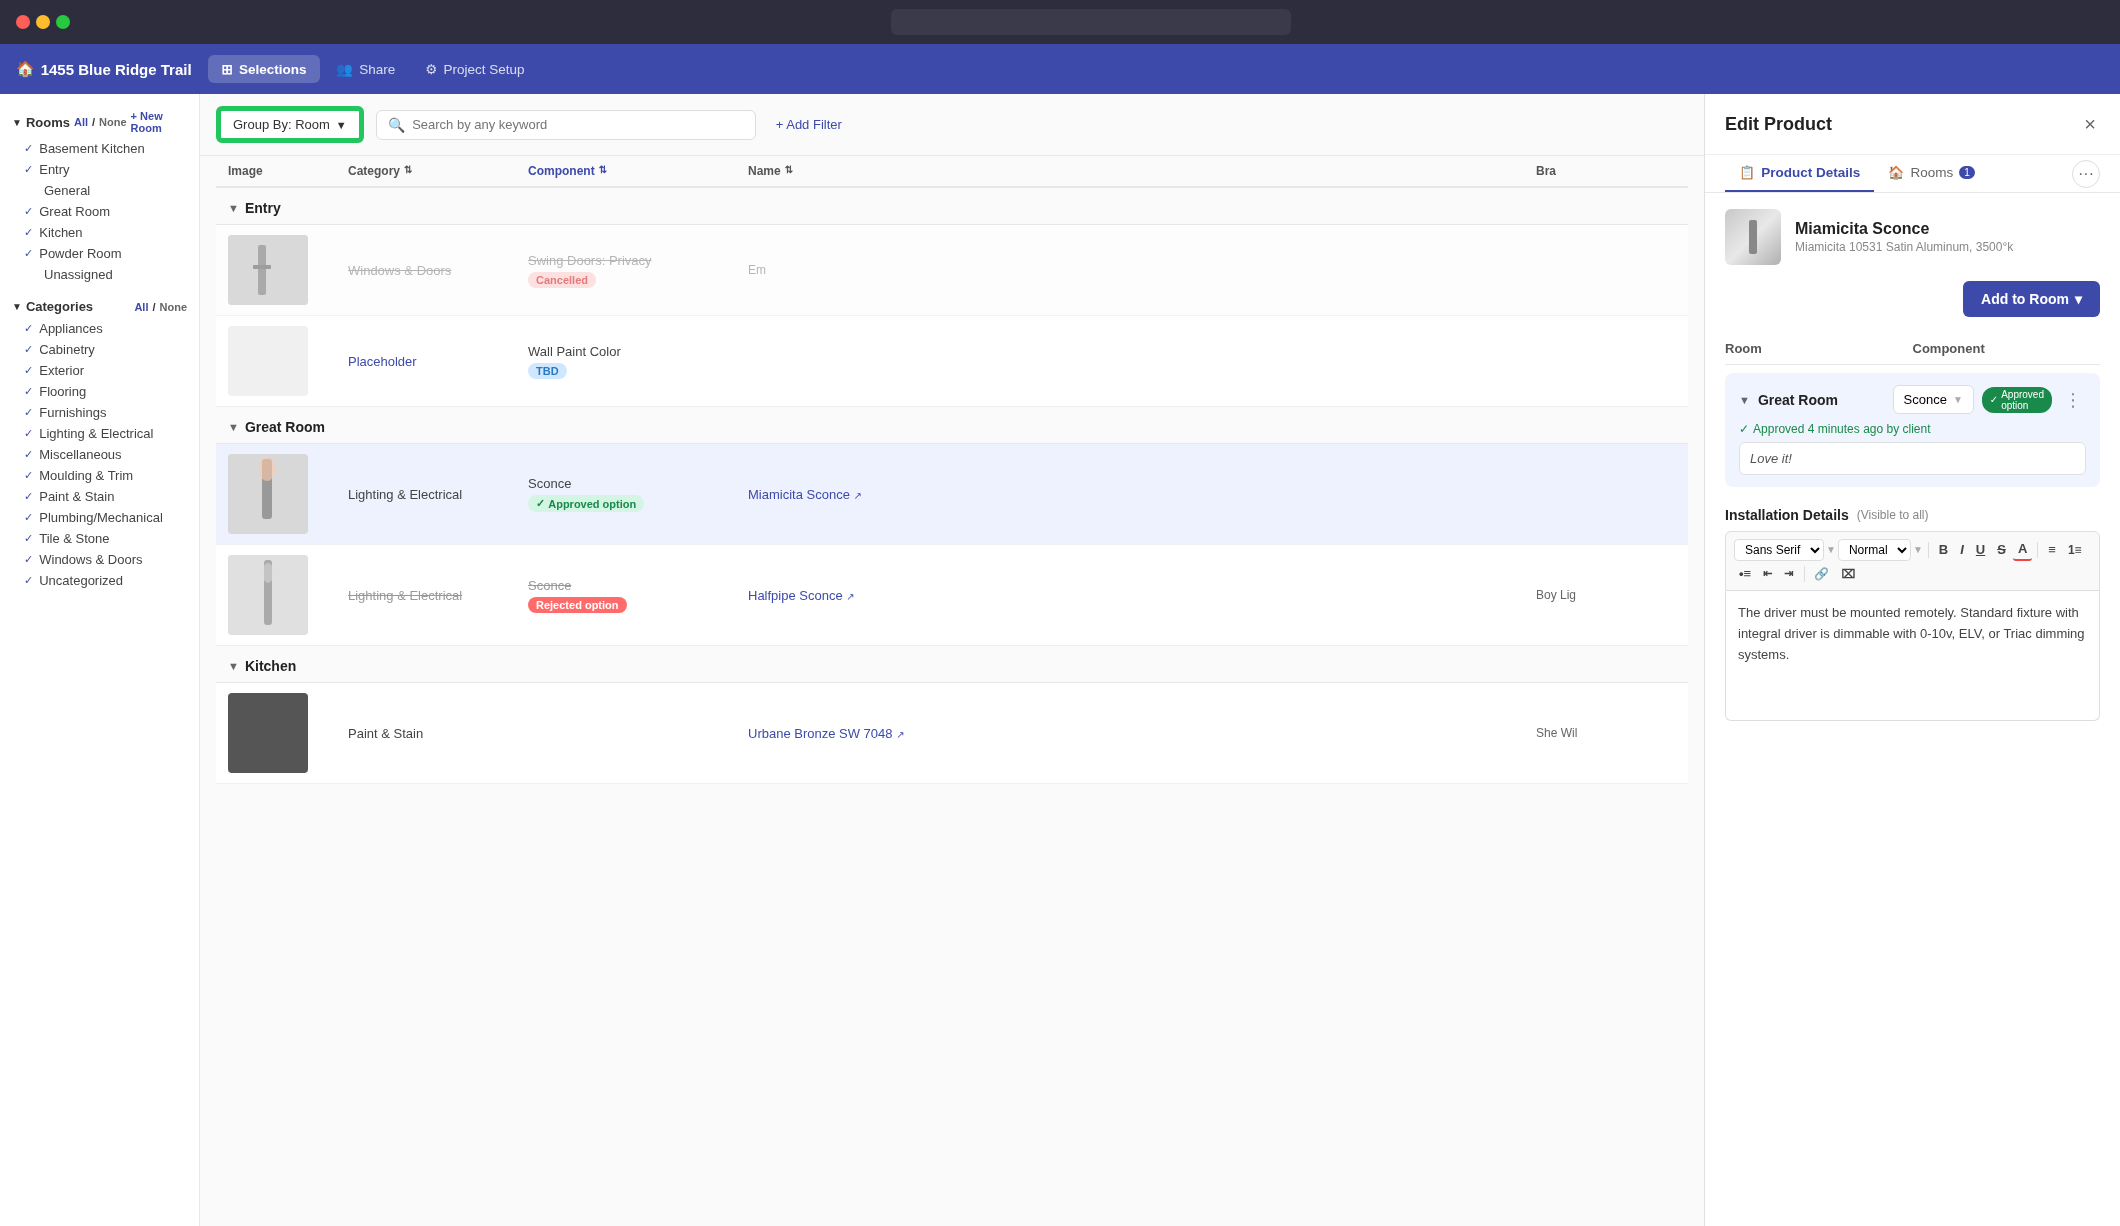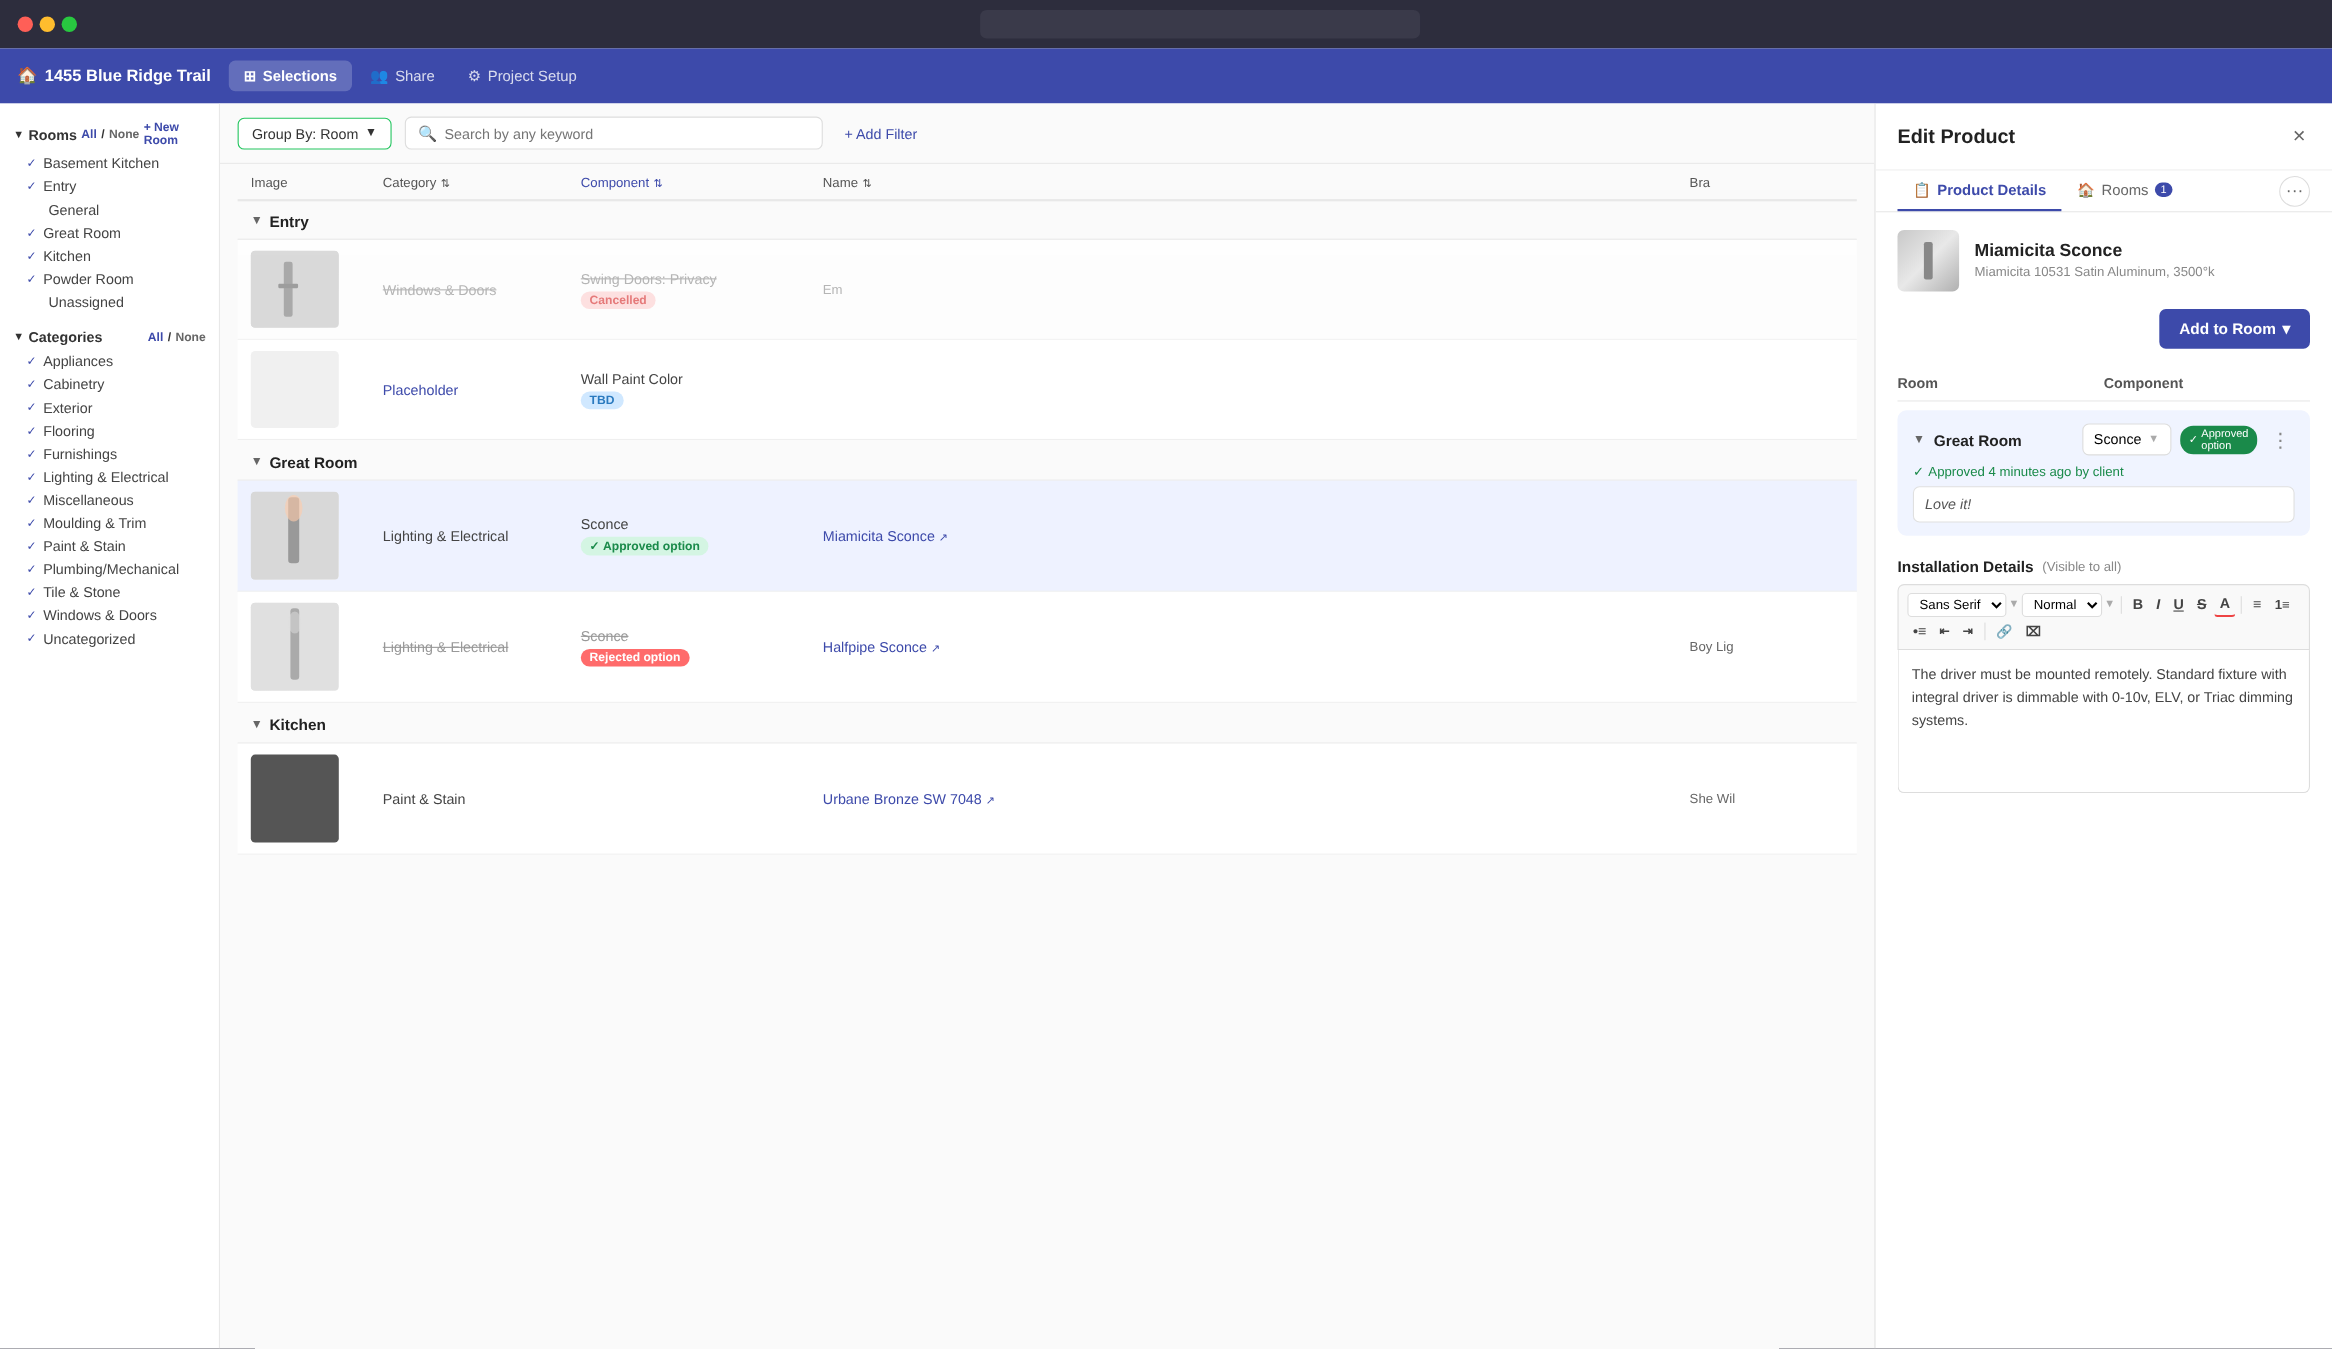--- a/index.html
+++ b/index.html
@@ -113,21 +113,21 @@
       border-bottom: 1px solid #e8e8e8;
       position: sticky;
       top: 0;
       z-index: 10;
     }
     .group-by-btn {
       display: flex;
       align-items: center;
       gap: 6px;
       background: #fff;
-      border: 1px solid #22c55e;
+      border: 5px solid #22c55e;
       border-radius: 6px;
       padding: 6px 12px;
       cursor: pointer;
       font-size: 13px;
       color: #333;
     }
     .search-box {
       display: flex;
       align-items: center;
       gap: 6px;
@@ -164,24 +164,24 @@
       display: grid;
       grid-template-columns: 120px 180px 220px 1fr 140px;
       padding: 8px 12px;
       border-bottom: 2px solid #e8e8e8;
       background: #fafafa;
       position: sticky;
       top: 57px;
     }
     .th {
       font-size: 12px;
-      font-weight: 400;
+      font-weight: 700;
       color: #555;
       display: flex;
-      align-items: flex-end;
+      align-items: flex-start;
       gap: 4px;
     }
     .th.active { color: #3d4aaa; }
 
     
     .section-group { margin-bottom: 0; }
     .section-header {
       display: flex;
       align-items: center;
       gap: 6px;

